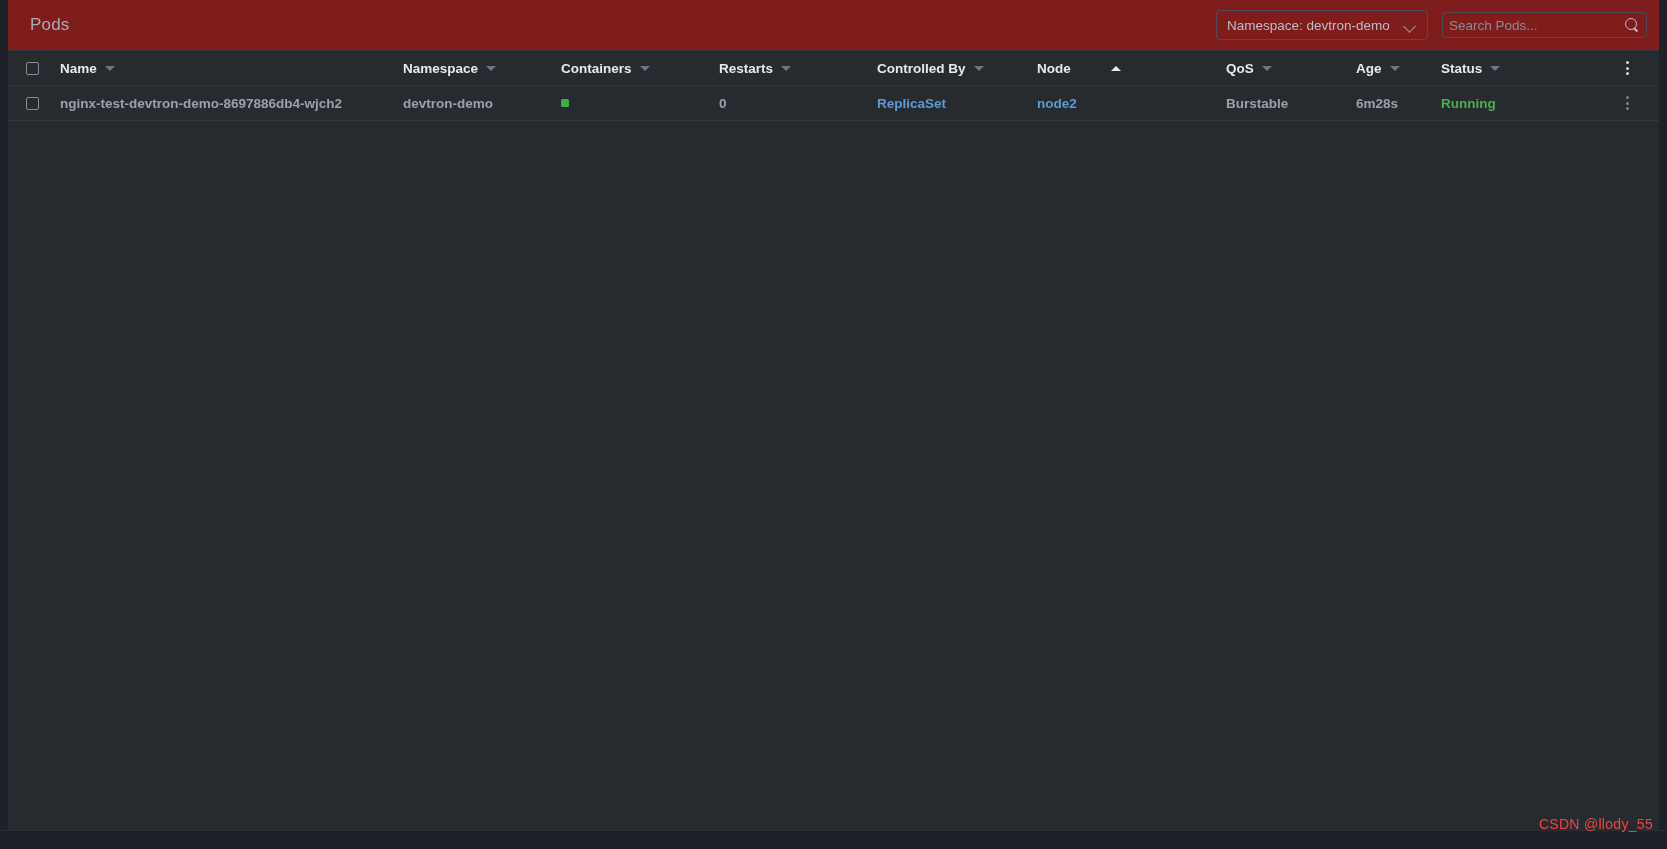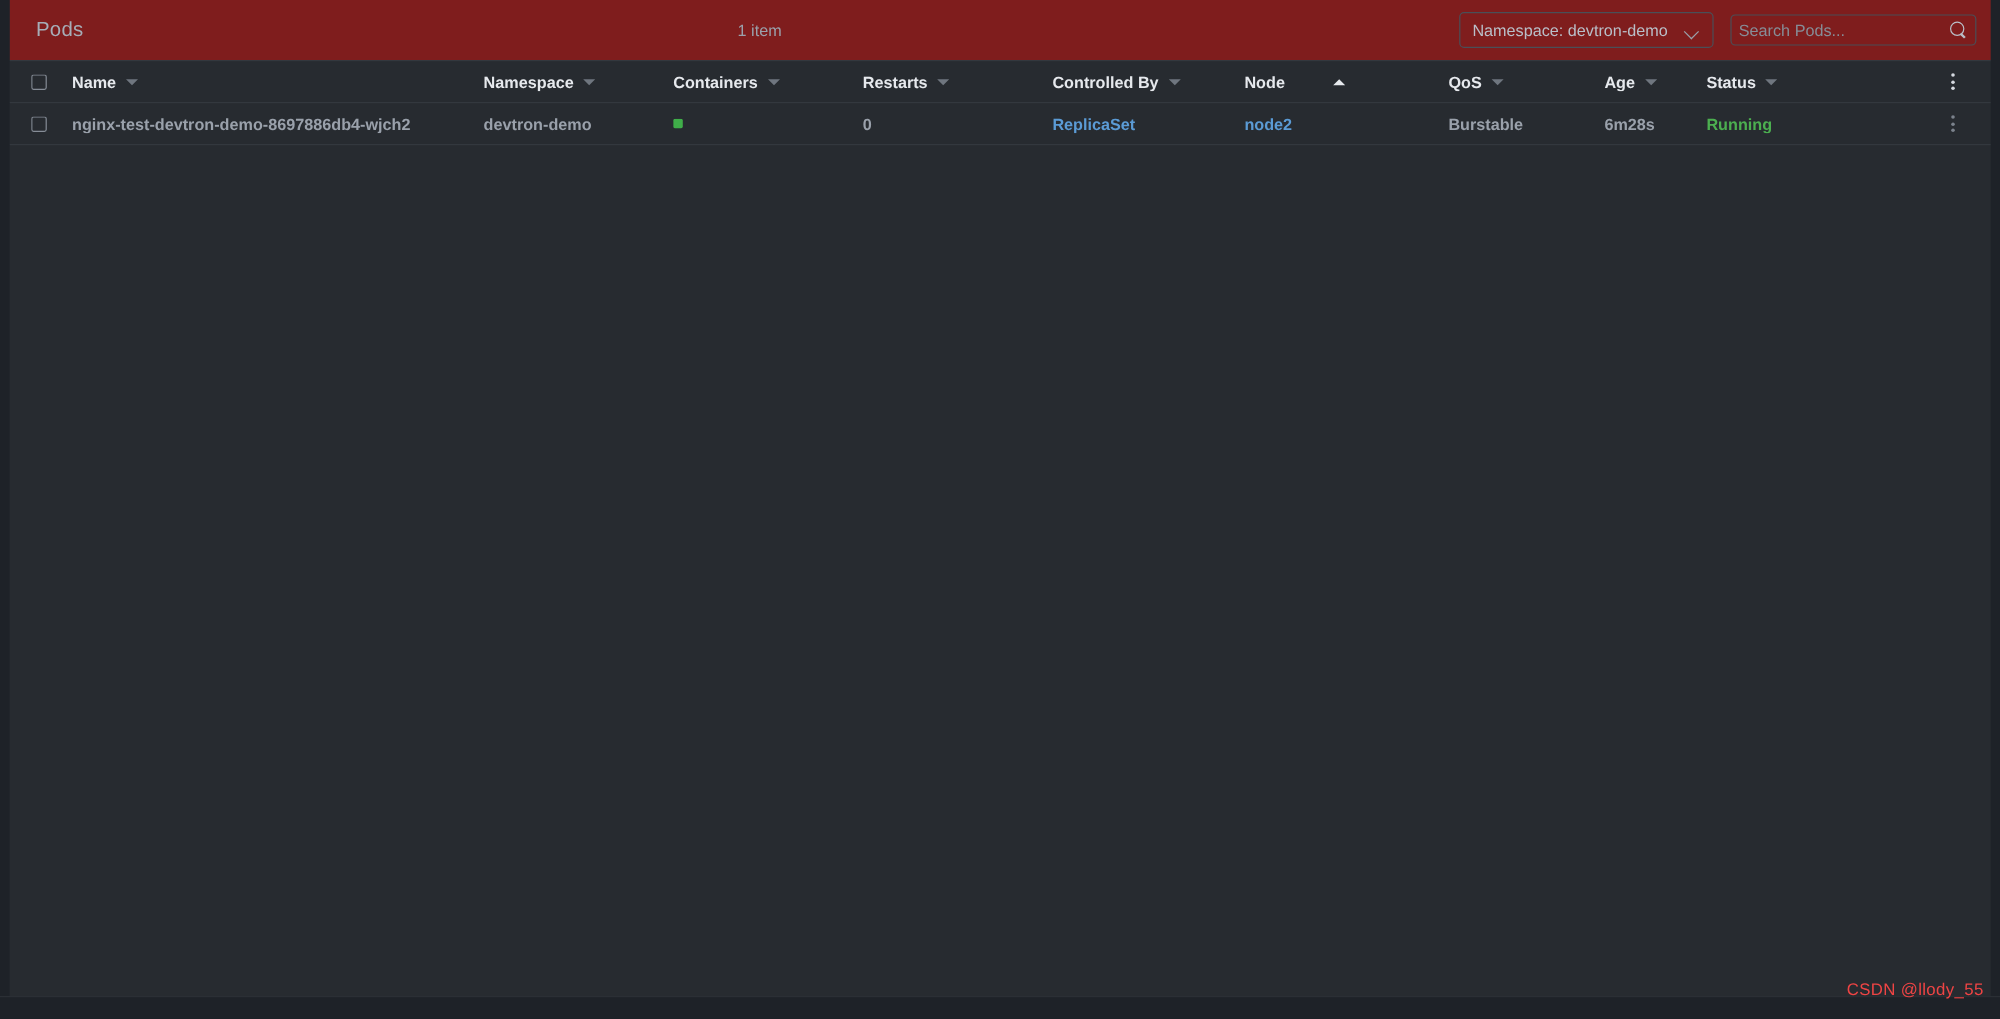--- a/index.html
+++ b/index.html
@@ -197,21 +197,21 @@
   }
 
   
   .c-check  { width: 34px; flex: 0 0 34px; }
   .c-name   { width: 343px; flex: 0 0 343px; }
   .c-ns     { width: 158px; flex: 0 0 158px; }
   .c-cont   { width: 158px; flex: 0 0 158px; }
   .c-rest   { width: 158px; flex: 0 0 158px; }
   .c-ctrl   { width: 160px; flex: 0 0 160px; }
   .c-node   { width: 170px; flex: 0 0 170px; gap: 32px; }
-  .c-qos    { width: 130px; flex: 0 0 130px; }
+  .c-qos    { width: 130px; flex: 0 0 130px; margin-left: 19px; }
   .c-age    { width: 85px;  flex: 0 0 85px; }
   .c-status { width: 120px; flex: 0 0 120px; }
   .c-menu   { flex: 1 1 auto; display: flex; justify-content: flex-end; padding-right: 16px; }
 
   .checkbox {
     width: 13px;
     height: 13px;
     border: 1.4px solid #868d97;
     border-radius: 2px;
     background: transparent;
@@ -285,21 +285,20 @@
   }
 </style>
 </head>
 <body>
 
 <div class="app-root">
   <div class="panel">
 
     <div class="topbar">
       <div class="topbar-title">Pods</div>
-      <div class="topbar-count">1 item</div>
 
       <div class="topbar-right">
         <div class="ns-select">
           <span class="ns-select-label">Namespace: devtron-demo</span>
           <span class="chev"></span>
         </div>
 
         <div class="search-box">
           <input class="search-input" type="text" placeholder="Search Pods..." style="">
           <span class="search-icon"></span>

